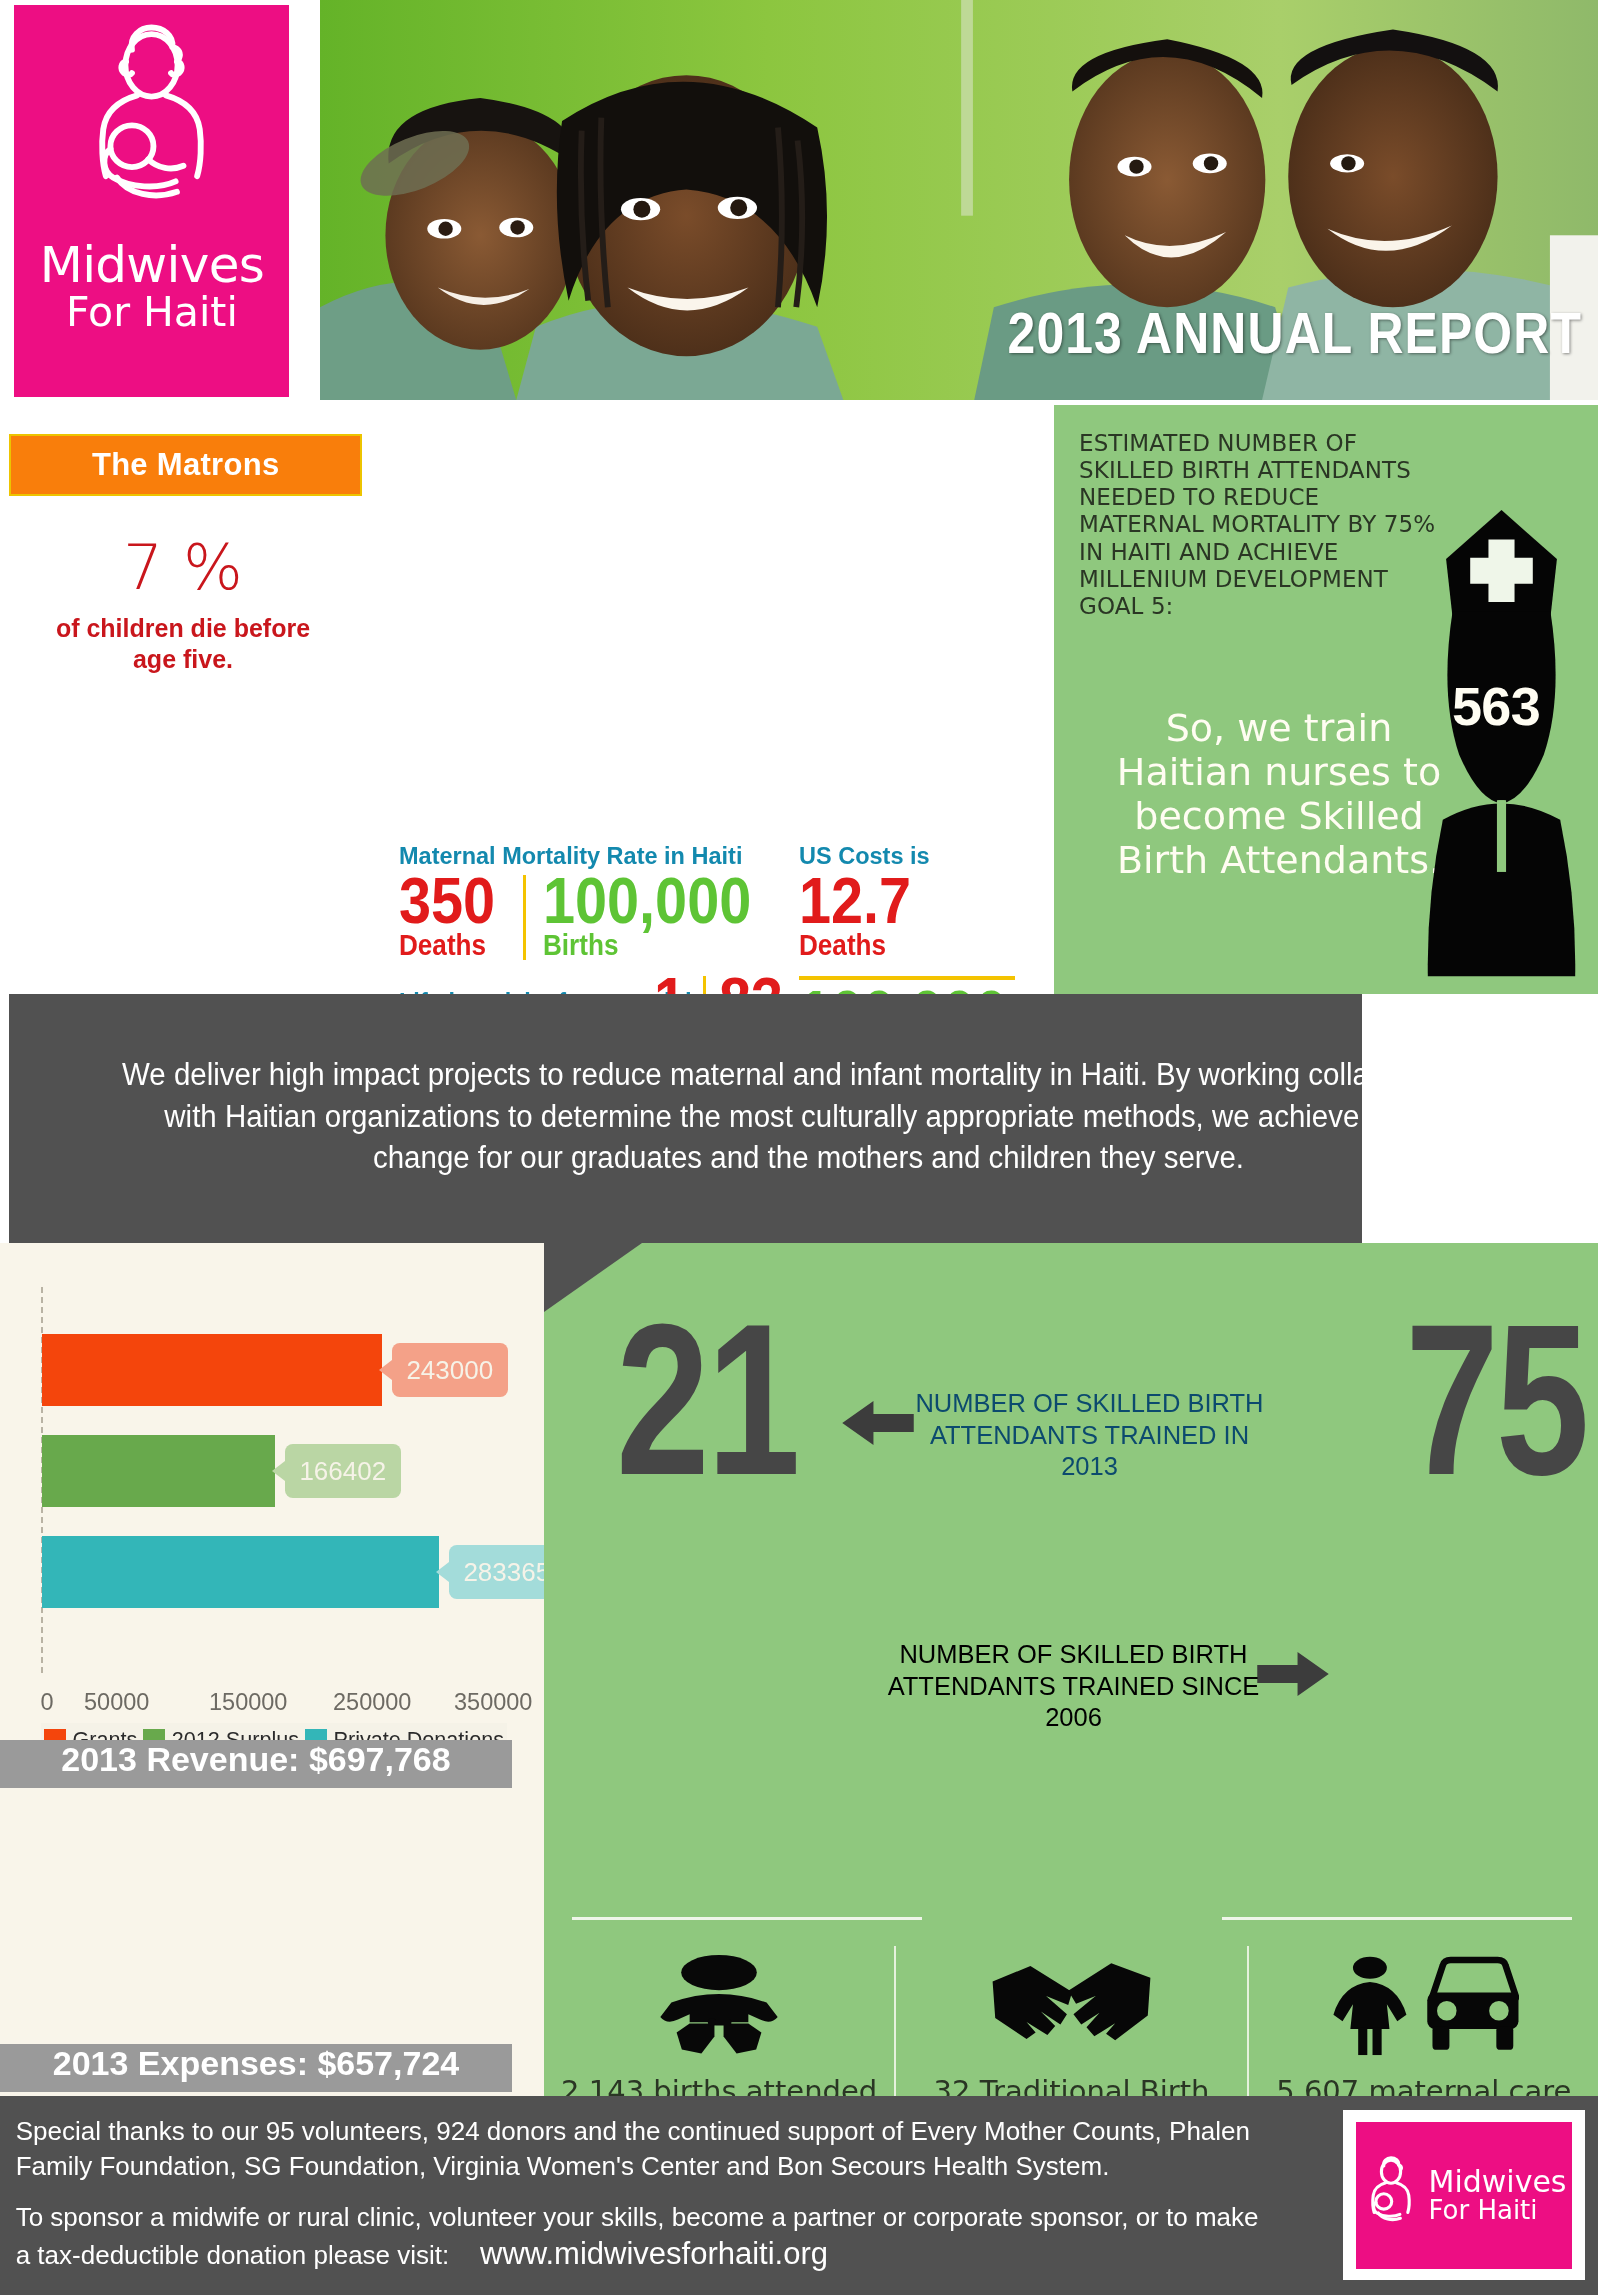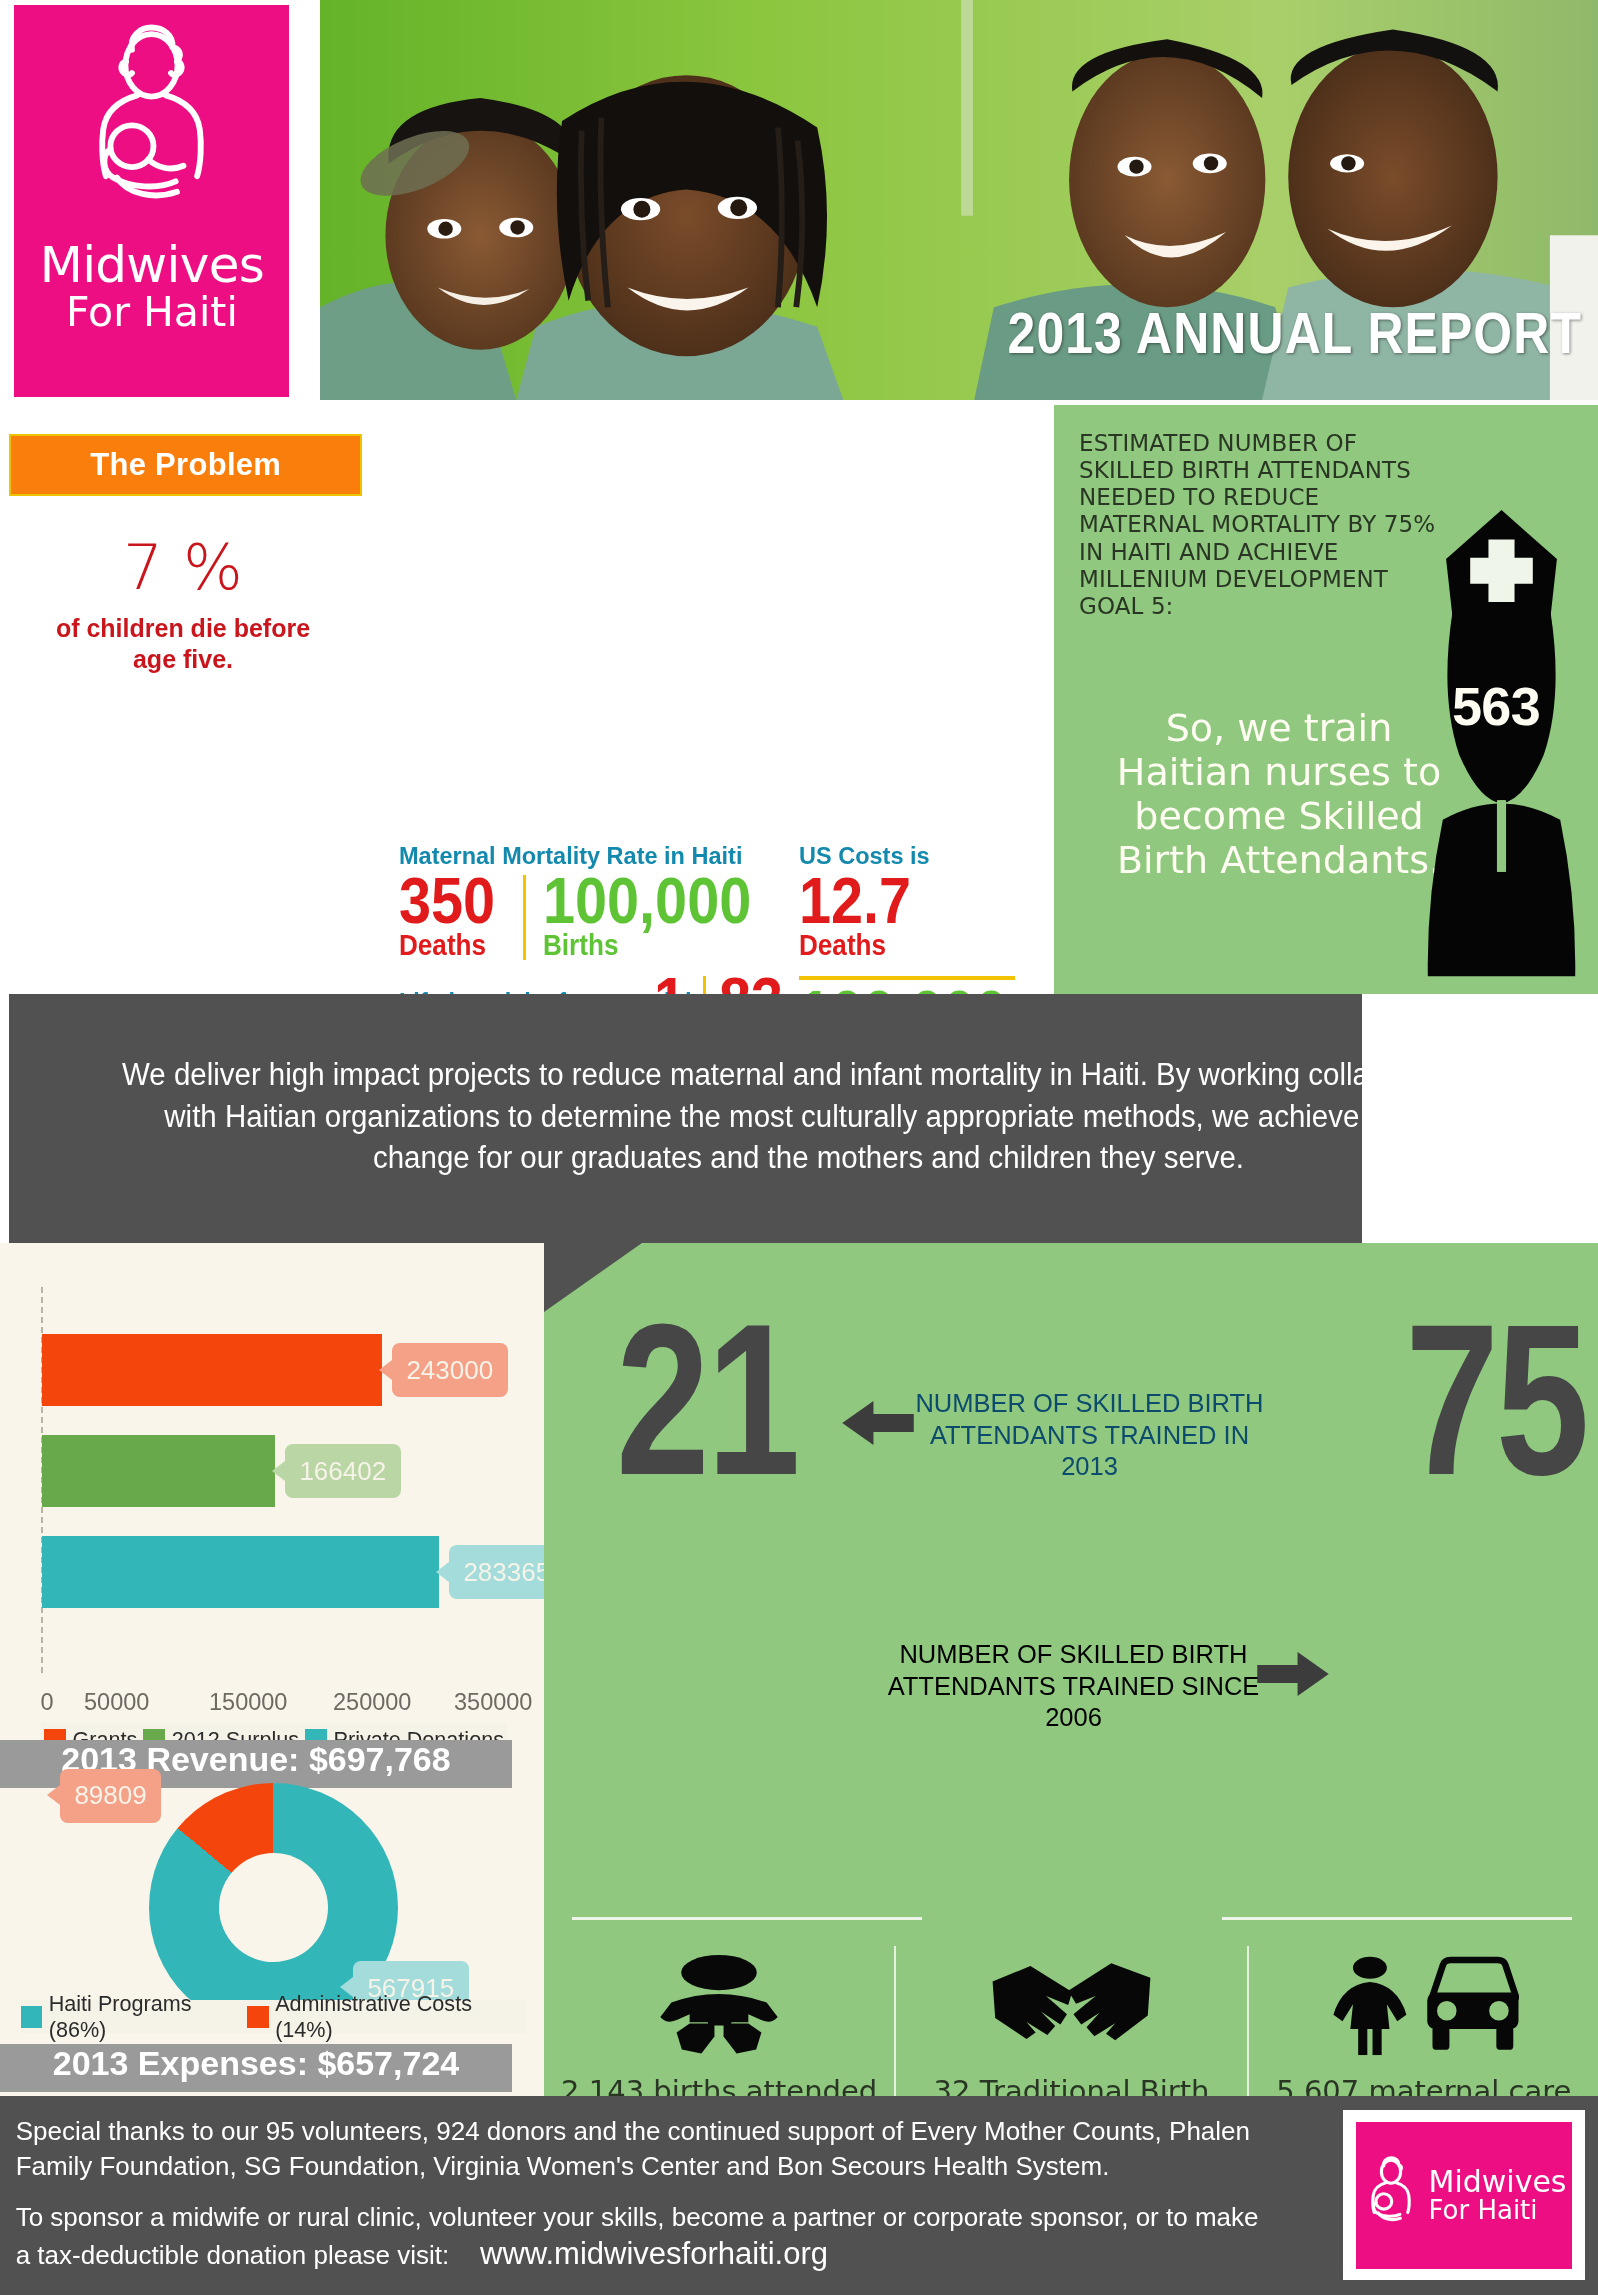--- a/index.html
+++ b/index.html
@@ -346,21 +346,21 @@
       <path d="M1540 350 Q1630 420 1730 345 Q1630 390 1540 350Z" fill="#FAF4EA"></path>
     </svg>
   </div>
 
   <div class="annual-title">2013 ANNUAL REPORT</div>
 </div>
 
 <div class="problem-panel">
 
   <div class="problem-badge">
-    <span>The Problem</span>
+    <span>The Matrons</span>
   </div>
 
   <div class="seven-pct">7 %</div>
   <div class="seven-sub">of children die before age five.</div>
 
   <div class="mmr-label">Maternal Mortality Rate in Haiti</div>
   <div class="stat-row1">
     <div>
       <div class="big-red">350</div>
       <div class="lbl-red">Deaths</div>
@@ -497,39 +497,20 @@
         <span class="swatch" style="background:#33B6B8;"></span>
         <span>Private Donations</span>
       </div>
     </div>
   </div>
 
   <div class="fin-bar" style="top:497px;">
     <span>2013 Revenue: $697,768</span>
   </div>
 
-  <div class="pie-area">
-    <div style="position:absolute; left:149px; top:38px; width:249px; height:249px; border-radius:50%;
-                background:conic-gradient(#33B6B8 0 86%, #F4450C 86% 100%);">
-      <div style="position:absolute; left:70px; top:70px; width:109px; height:109px; border-radius:50%; background:#F9F5EA;"></div>
-    </div>
-    <div class="tag t1" style="left:60px; top:23.5px;">89809</div>
-    <div class="tag t3" style="left:353px; top:216px;">567915</div>
-
-    <div class="legend" style="left:21px; top:255px; width:505px;">
-      <div class="legend-item">
-        <span class="swatch" style="background:#33B6B8;"></span>
-        <span>Haiti Programs (86%)</span>
-      </div>
-      <div class="legend-item">
-        <span class="swatch" style="background:#F4450C;"></span>
-        <span>Administrative Costs (14%)</span>
-      </div>
-    </div>
-  </div>
 
   <div class="fin-bar" style="top:801px;">
     <span>2013 Expenses: $657,724</span>
   </div>
 </div>
 
 <div class="impact">
   <div class="impact-notch"></div>
 
   <div class="num21">21</div>

